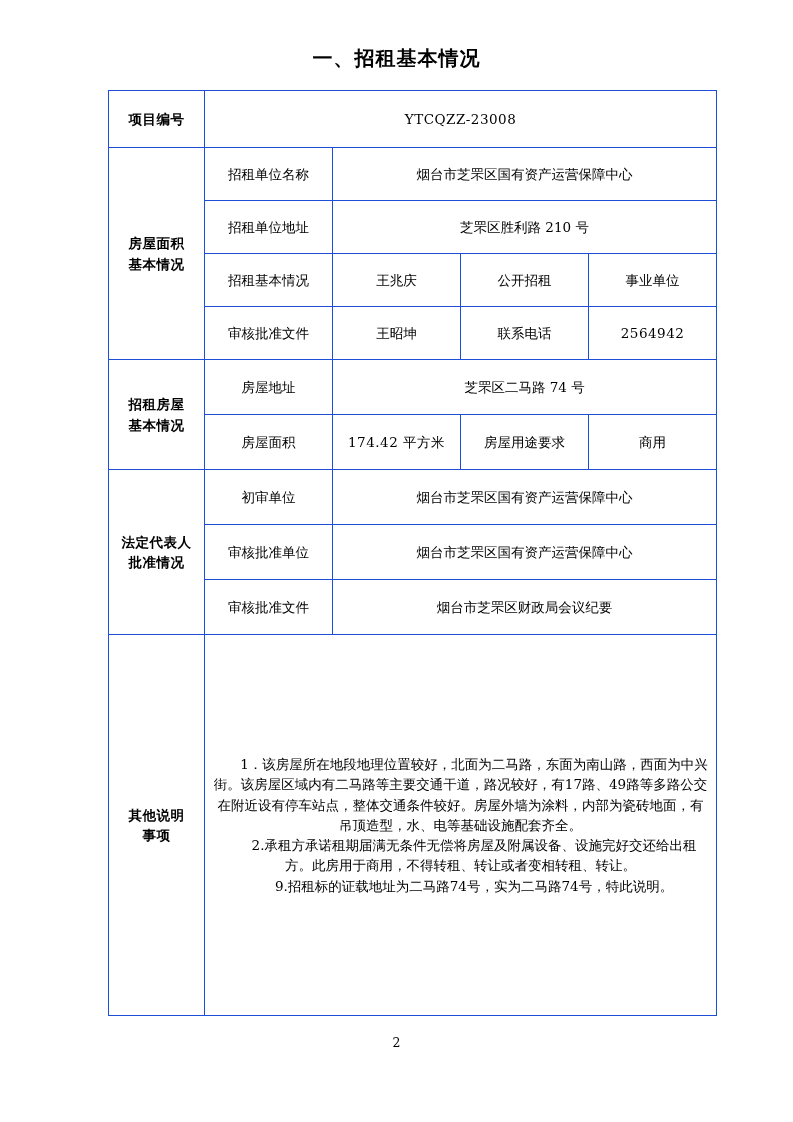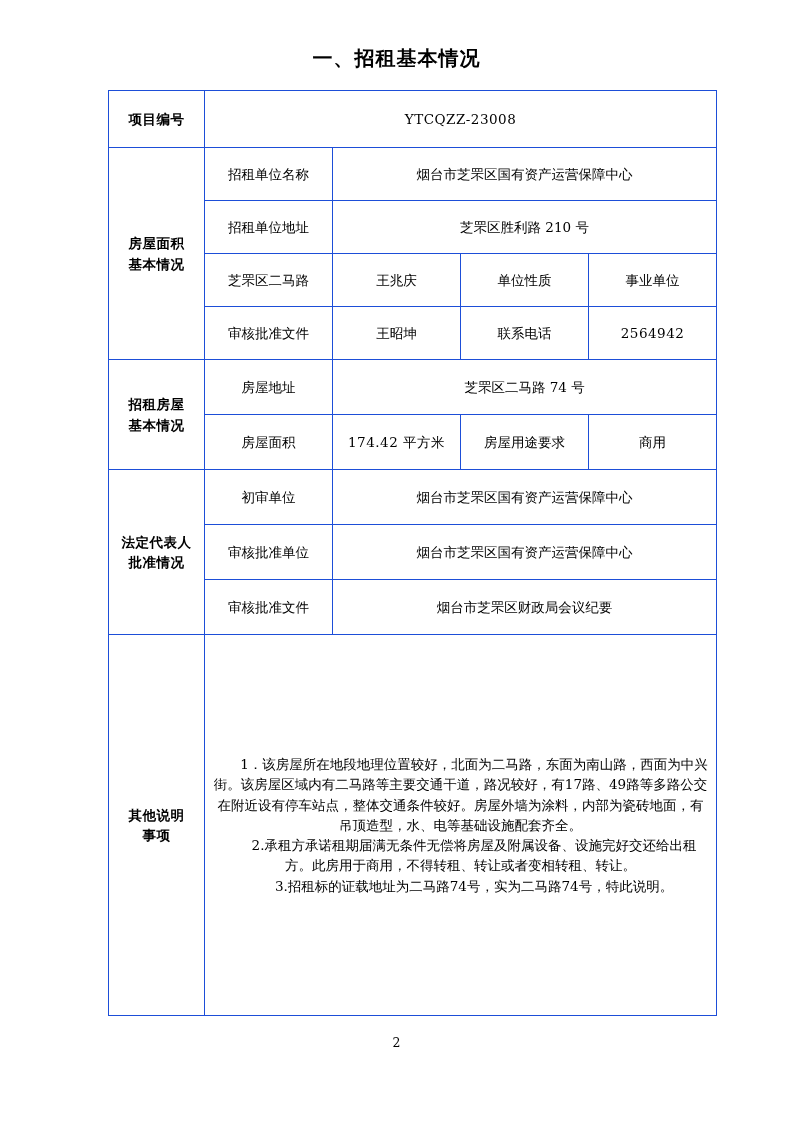--- a/index.html
+++ b/index.html
@@ -113,23 +113,23 @@
           <div>基本情况</div>
         </td>
         <td class="sublabel" style="height:40px">招租单位名称</td>
         <td class="value" colspan="3">烟台市芝罘区国有资产运营保障中心</td>
       </tr>
       <tr>
         <td class="sublabel" style="height:40px">招租单位地址</td>
         <td class="value" colspan="3">芝罘区胜利路 210 号</td>
       </tr>
       <tr>
-        <td class="sublabel" style="height:40px">芝罘区二马路</td>
+        <td class="sublabel" style="height:40px">招租基本情况</td>
         <td class="value">王兆庆</td>
-        <td class="sublabel">单位性质</td>
+        <td class="sublabel">公开招租</td>
         <td class="value">事业单位</td>
       </tr>
       <tr>
         <td class="sublabel" style="height:40px">审核批准文件</td>
         <td class="value">王昭坤</td>
         <td class="sublabel">联系电话</td>
         <td class="value mono-ish">2564942</td>
       </tr>
 
       <tr>
@@ -165,20 +165,20 @@
       </tr>
 
       <tr>
         <td class="label" style="height:368px">
           <div>其他说明</div>
           <div>事项</div>
         </td>
         <td class="notes" colspan="4">
           <p class="indent2">1．该房屋所在地段地理位置较好，北面为二马路，东面为南山路，西面为中兴街。该房屋区域内有二马路等主要交通干道，路况较好，有17路、49路等多路公交在附近设有停车站点，整体交通条件较好。房屋外墙为涂料，内部为瓷砖地面，有吊顶造型，水、电等基础设施配套齐全。</p>
           <p class="indent2">2.承租方承诺租期届满无条件无偿将房屋及附属设备、设施完好交还给出租方。此房用于商用，不得转租、转让或者变相转租、转让。</p>
-          <p class="indent2">3.招租标的证载地址为二马路74号，实为二马路74号，特此说明。</p>
+          <p class="indent2">9.招租标的证载地址为二马路74号，实为二马路74号，特此说明。</p>
         </td>
       </tr>
     </tbody>
   </table>
 
   <div class="page-number">2</div>
 </div>
 
 </body></html>

